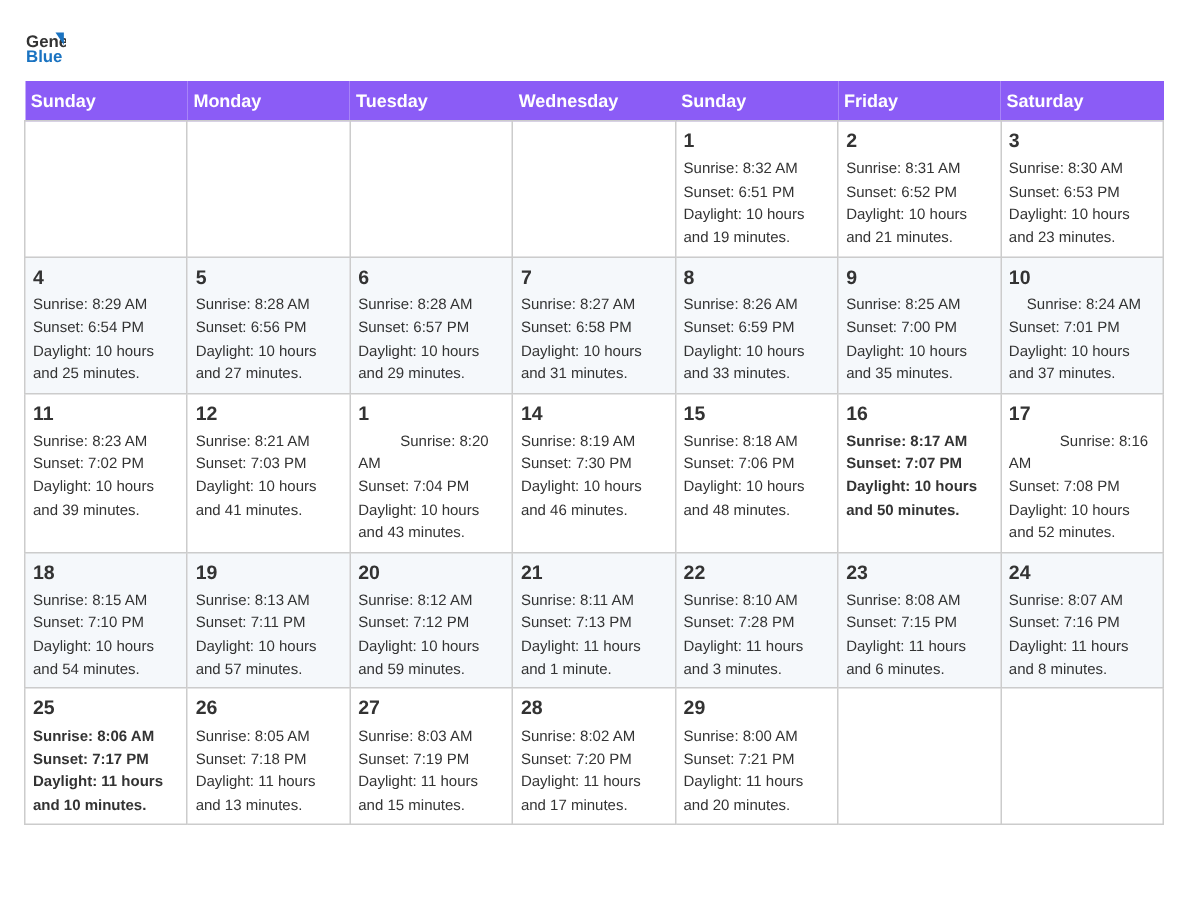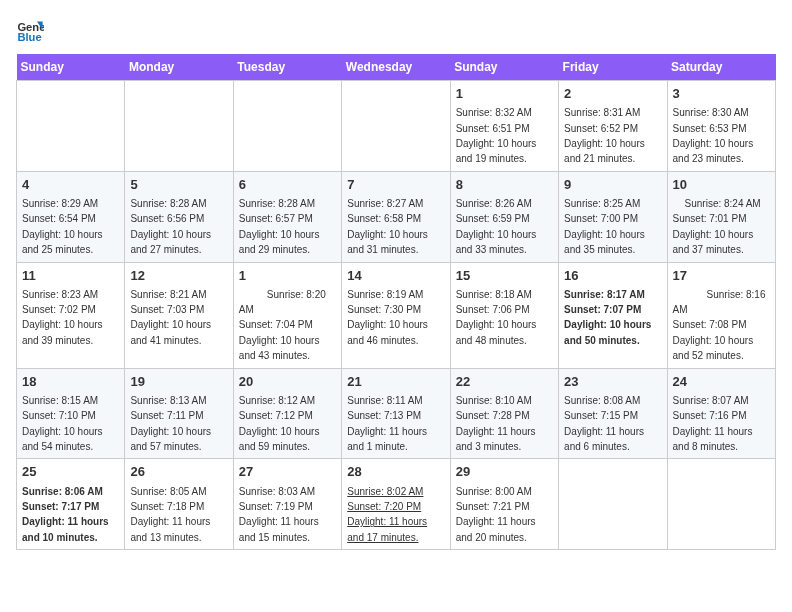--- a/index.html
+++ b/index.html
@@ -228,21 +228,21 @@
 Daylight: 11 hours
 and 10 minutes.</span></td>
         <td><span class="day-number">26</span><span class="day-detail" style="white-space: pre-line;">Sunrise: 8:05 AM
 Sunset: 7:18 PM
 Daylight: 11 hours
 and 13 minutes.</span></td>
         <td><span class="day-number">27</span><span class="day-detail" style="white-space: pre-line;">Sunrise: 8:03 AM
 Sunset: 7:19 PM
 Daylight: 11 hours
 and 15 minutes.</span></td>
-        <td><span class="day-number">28</span><span class="day-detail" style="white-space: pre-line; text-decoration: underline;">Sunrise: 8:02 AM
+        <td><span class="day-number">28</span><span class="day-detail" style="white-space: pre-line;">Sunrise: 8:02 AM
 Sunset: 7:20 PM
 Daylight: 11 hours
 and 17 minutes.</span></td>
         <td><span class="day-number">29</span><span class="day-detail" style="white-space: pre-line; text-align: center;">Sunrise: 8:00 AM
 Sunset: 7:21 PM
 Daylight: 11 hours
 and 20 minutes.</span></td>
         <td class="empty-cell"></td>
         <td class="empty-cell"></td>
       </tr>

